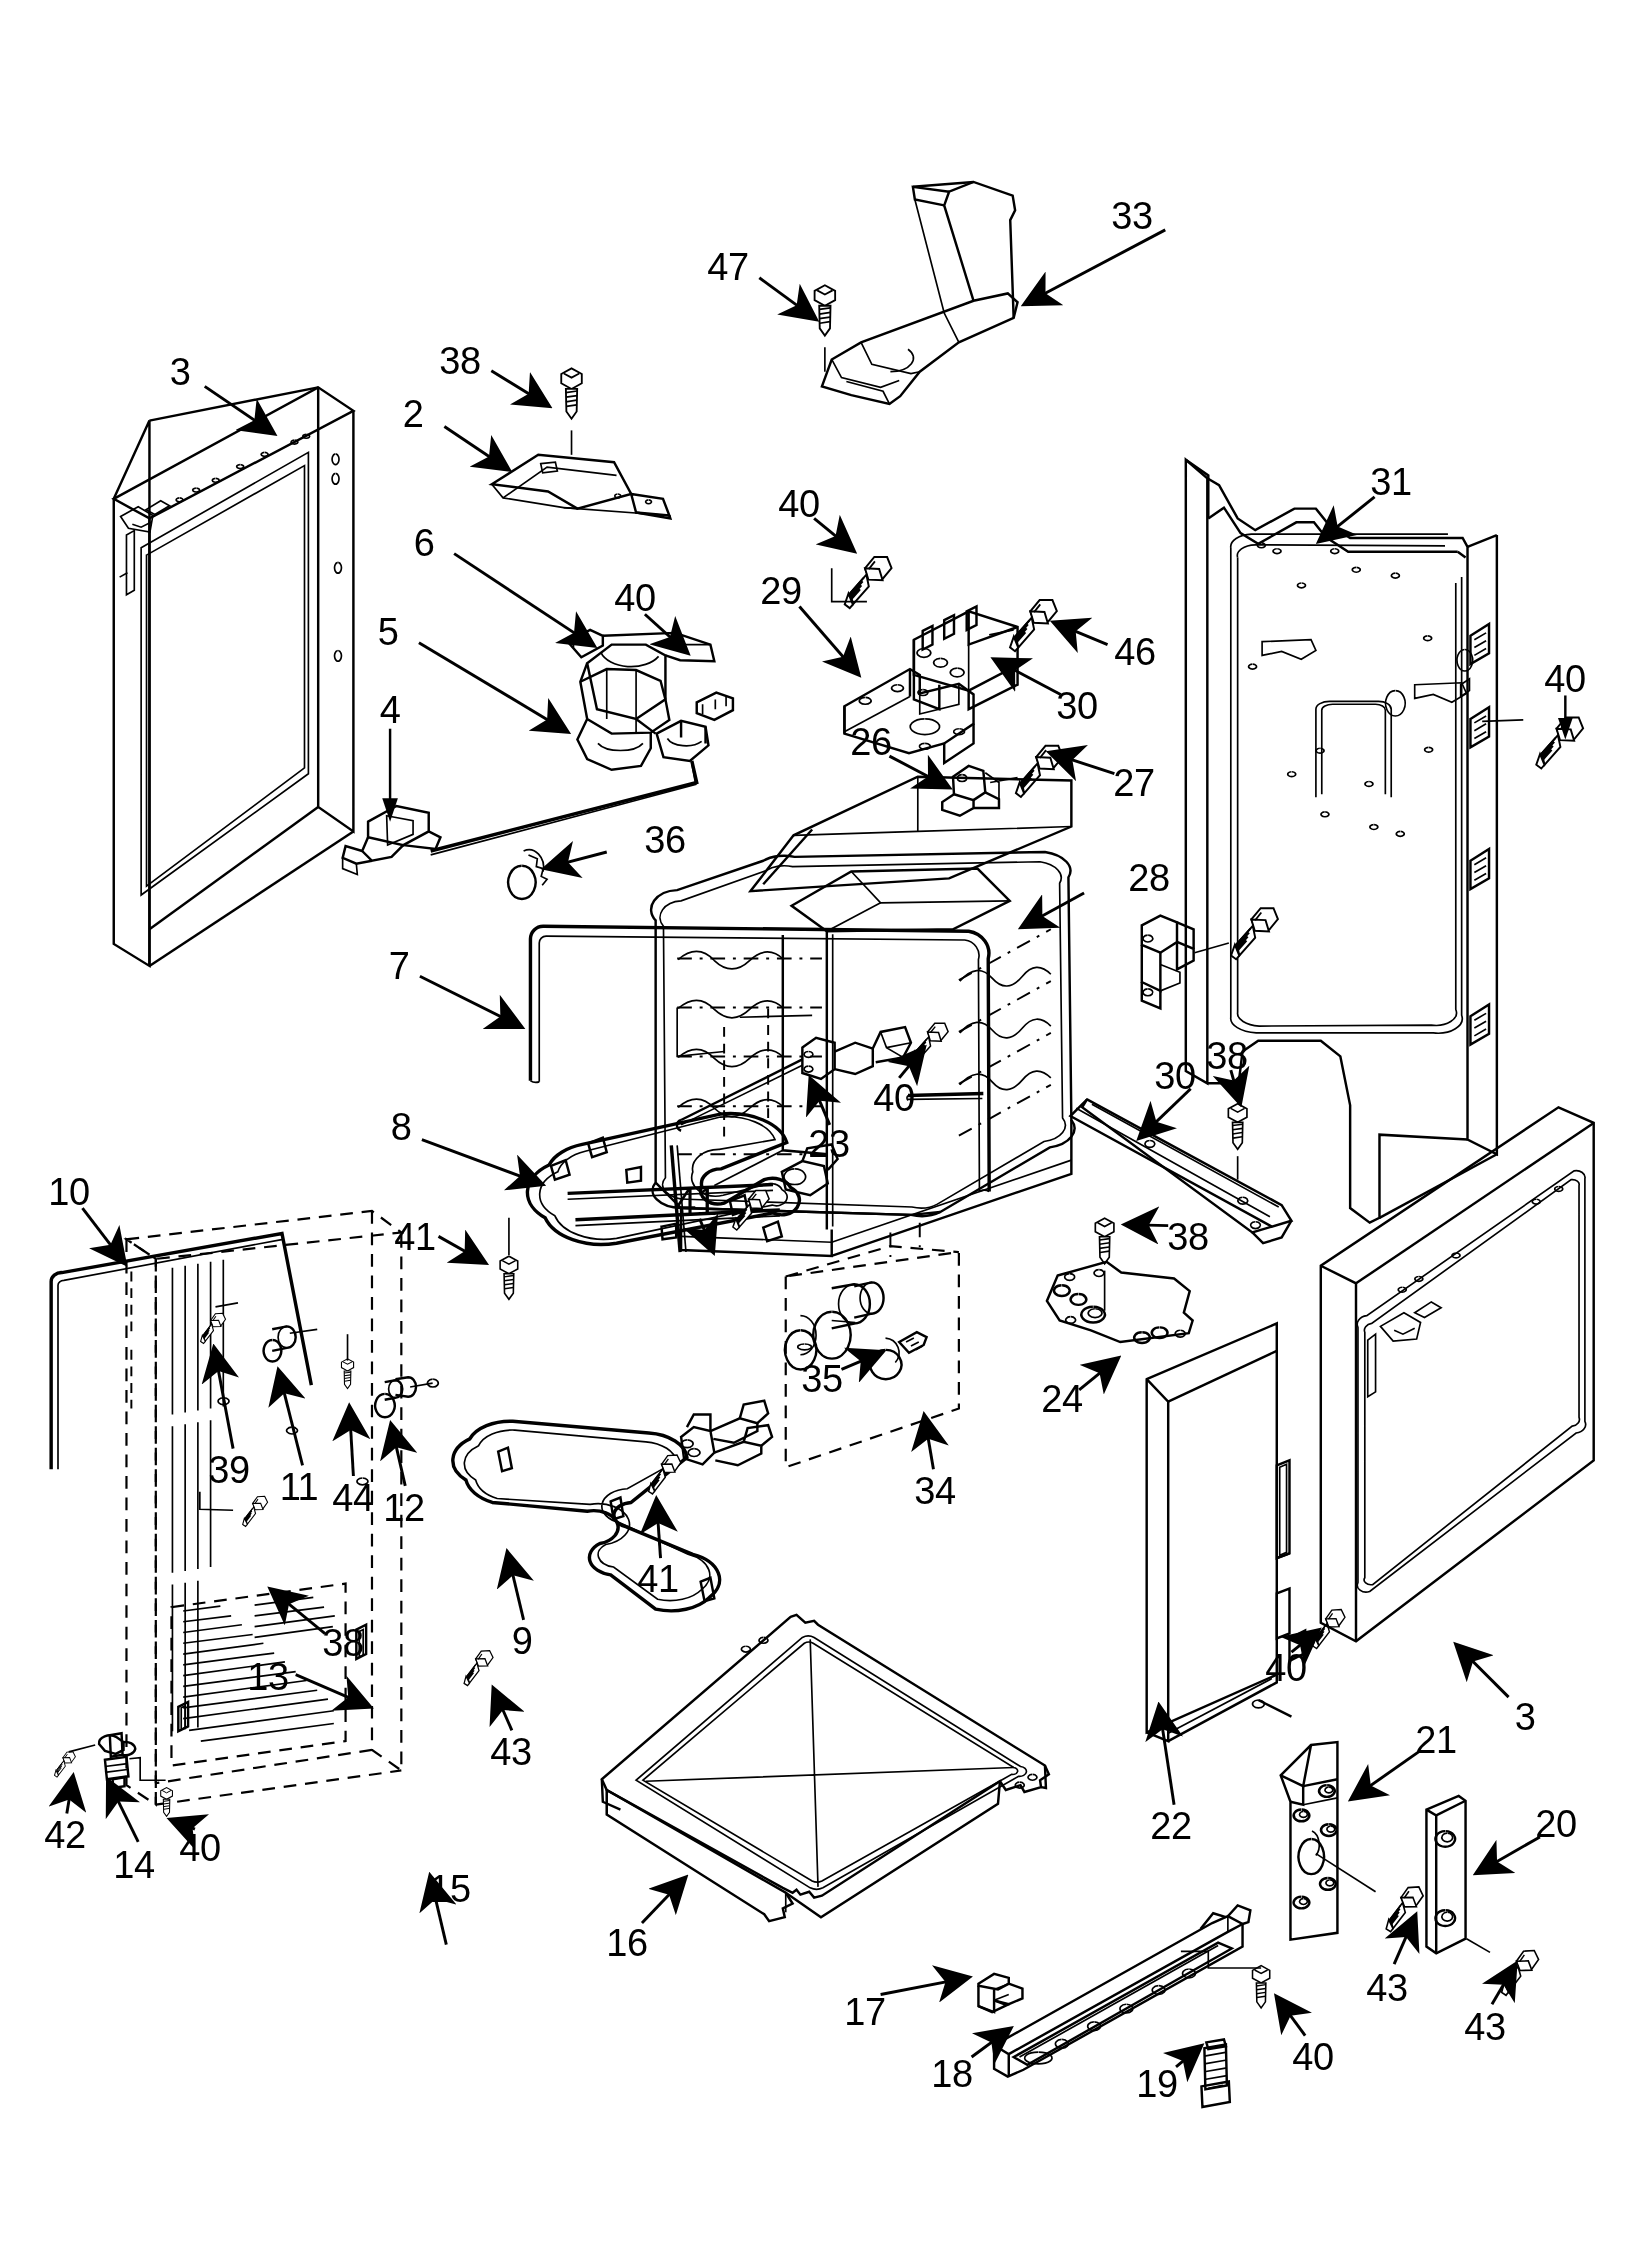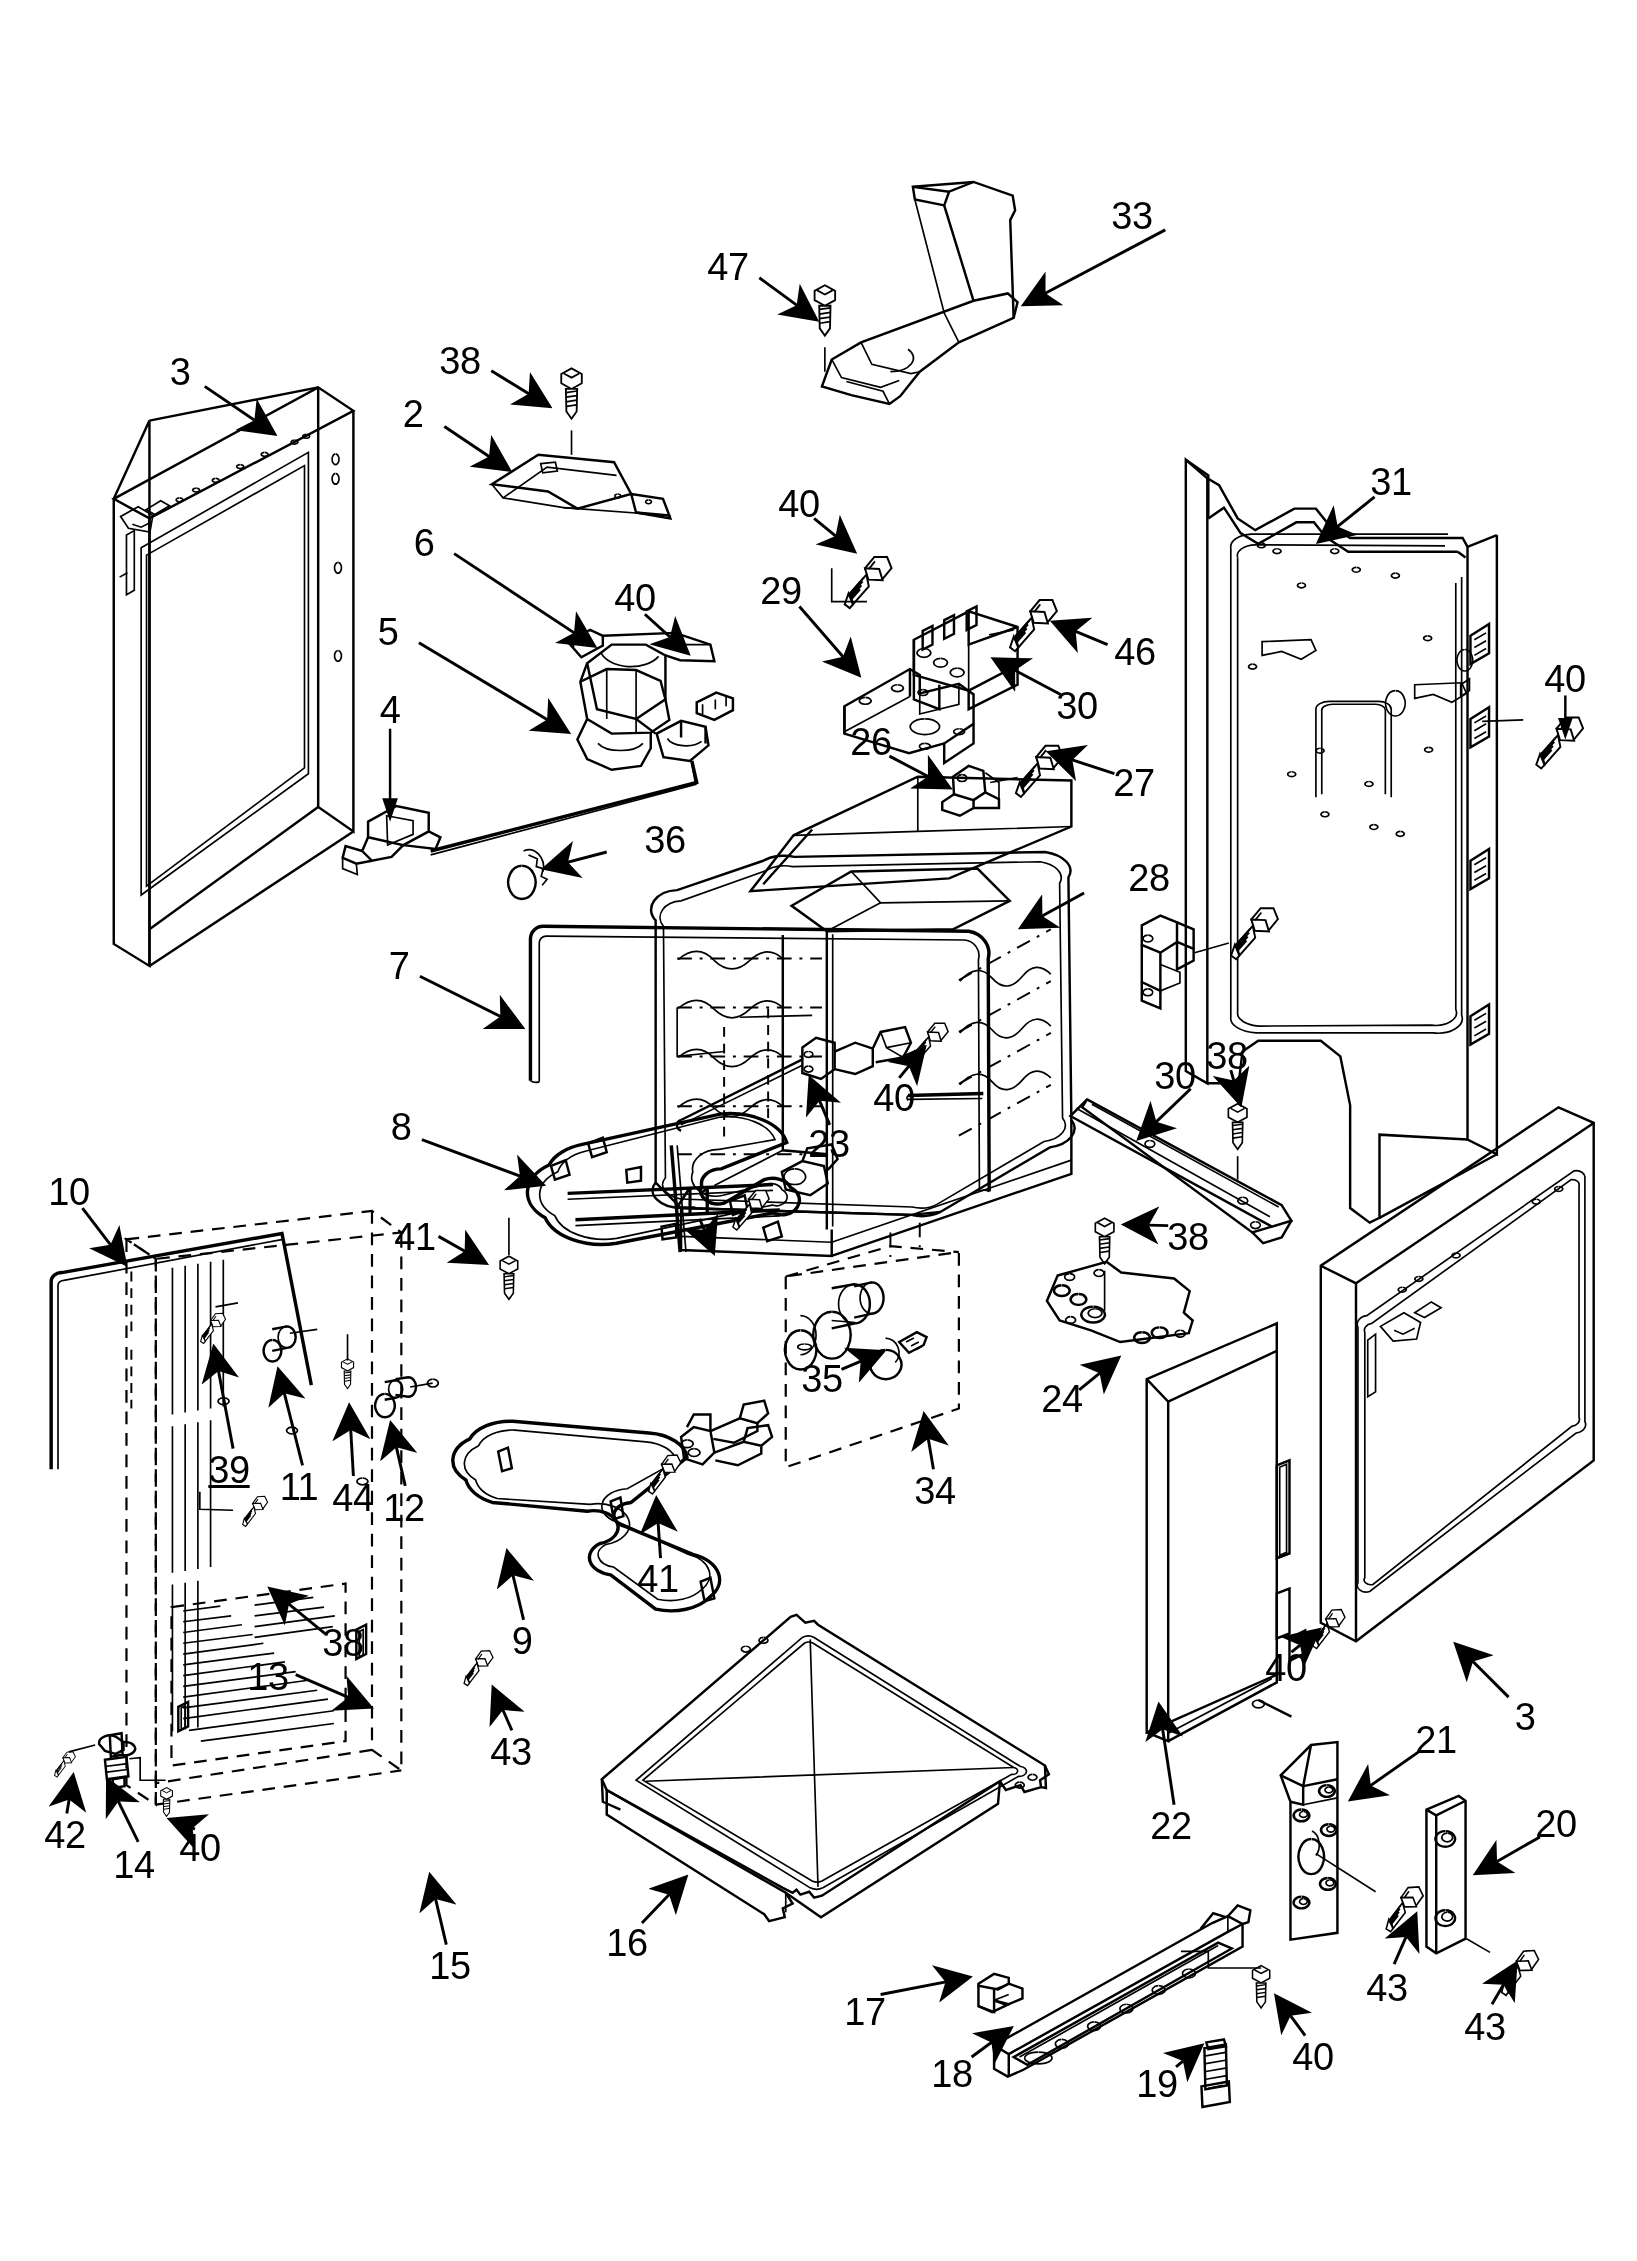--- a/index.html
+++ b/index.html
@@ -782,36 +782,36 @@
       <div class="callout" style="left: 399px; top: 966px;">7</div>
       <div class="callout" style="left: 829px; top: 1144px;">23</div>
       <div class="callout" style="left: 894px; top: 1098px;">40</div>
       <div class="callout" style="left: 1175px; top: 1076px;">30</div>
       <div class="callout" style="left: 1227px; top: 1056px;">38</div>
       <div class="callout" style="left: 401px; top: 1127px;">8</div>
       <div class="callout" style="left: 696px; top: 1202px;">41</div>
       <div class="callout" style="left: 415px; top: 1237px;">41</div>
       <div class="callout" style="left: 1188px; top: 1237px;">38</div>
       <div class="callout" style="left: 69px; top: 1192px;">10</div>
-      <div class="callout" style="left: 229px; top: 1470px; text-decoration: underline;">39</div>
+      <div class="callout" style="left: 229px; top: 1470px;">39</div>
       <div class="callout" style="left: 299px; top: 1487px;">11</div>
       <div class="callout" style="left: 353px; top: 1498px;">44</div>
       <div class="callout" style="left: 404px; top: 1508px;">12</div>
       <div class="callout" style="left: 822px; top: 1379px;">35</div>
       <div class="callout" style="left: 935px; top: 1491px;">34</div>
       <div class="callout" style="left: 1062px; top: 1399px;">24</div>
       <div class="callout" style="left: 522px; top: 1641px;">9</div>
       <div class="callout" style="left: 658px; top: 1579px;">41</div>
       <div class="callout" style="left: 343px; top: 1643px;">38</div>
       <div class="callout" style="left: 268px; top: 1677px;">13</div>
       <div class="callout" style="left: 511px; top: 1752px;">43</div>
       <div class="callout" style="left: 65px; top: 1835px;">42</div>
       <div class="callout" style="left: 134px; top: 1865px;">14</div>
       <div class="callout" style="left: 200px; top: 1848px;">40</div>
-      <div class="callout" style="left: 450px; top: 1966px; text-align: right;">15</div>
+      <div class="callout" style="left: 450px; top: 1889px; text-align: right;">15</div>
       <div class="callout" style="left: 627px; top: 1943px;">16</div>
       <div class="callout" style="left: 865px; top: 2012px;">17</div>
       <div class="callout" style="left: 952px; top: 2074px;">18</div>
       <div class="callout" style="left: 1157px; top: 2084px;">19</div>
       <div class="callout" style="left: 1313px; top: 2057px;">40</div>
       <div class="callout" style="left: 1171px; top: 1826px;">22</div>
       <div class="callout" style="left: 1286px; top: 1668px;">40</div>
       <div class="callout" style="left: 1525px; top: 1717px;">3</div>
       <div class="callout" style="left: 1436px; top: 1740px;">21</div>
       <div class="callout" style="left: 1387px; top: 1988px;">43</div>

